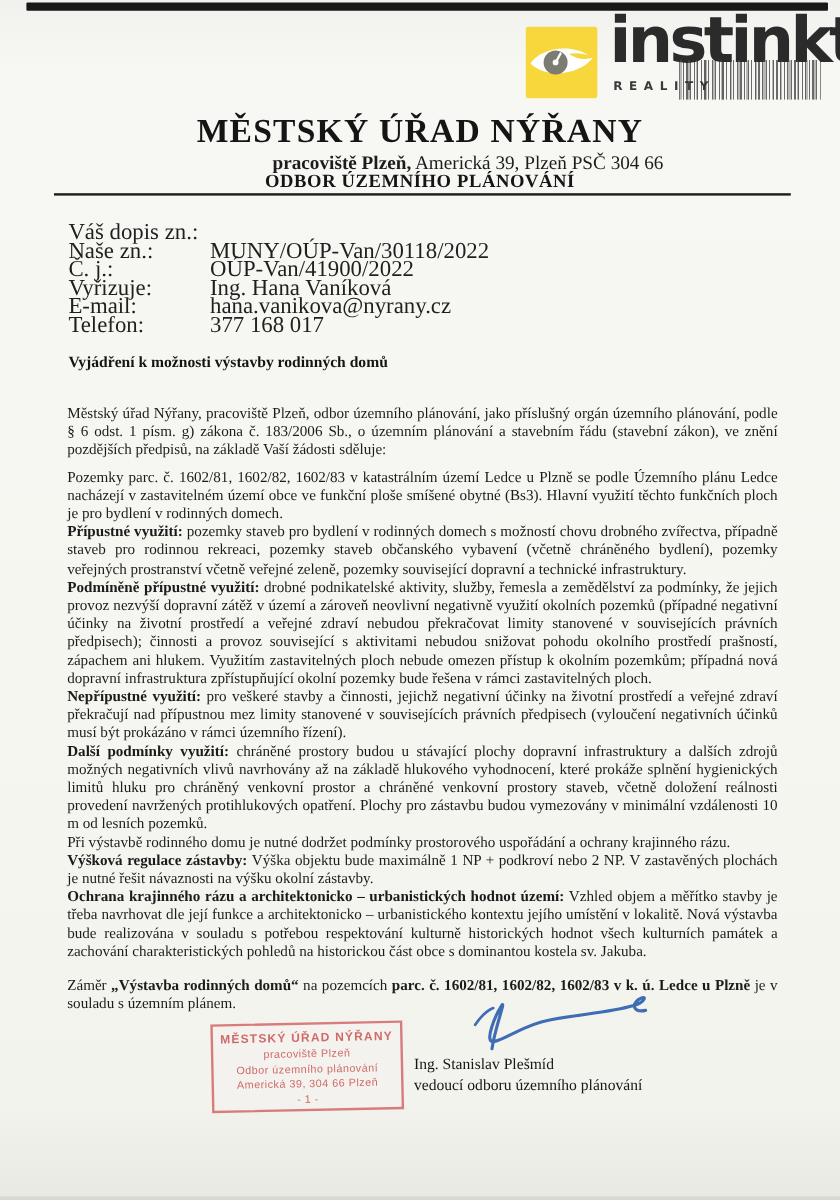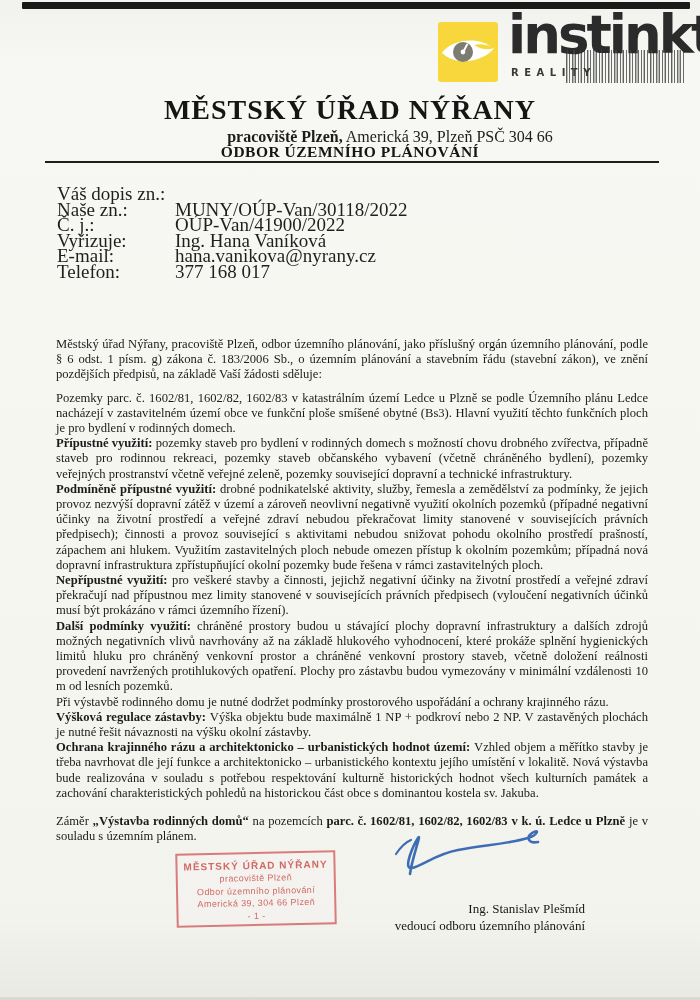--- a/index.html
+++ b/index.html
@@ -92,21 +92,21 @@
     font-family:"Liberation Sans", sans-serif;
     padding-top:5px;box-sizing:border-box;
     background:rgba(255,235,235,.12);
   }
   .stamp-l1{font-size:10px;font-weight:bold;letter-spacing:1px;line-height:13px;}
   .stamp-l{font-size:9px;line-height:12.5px;letter-spacing:.4px;}
 
   
   .sig-draw{position:absolute;left:388px;top:824px;}
   .sig-block{
-    position:absolute;left:345px;top:900px;width:240px;text-align:right;
+    position:absolute;left:345px;top:878px;width:240px;text-align:left;
     font-size:13px;line-height:17px;color:#161616;
   }
 </style>
 </head>
 <body>
 
 <div class="page">
 
   <div class="scan-bar-top"></div>
 
@@ -153,20 +153,21 @@
     <div class="ref-row">
       <span class="ref-label">E-mail:</span>
       <span class="ref-value">hana.vanikova@nyrany.cz</span>
     </div>
     <div class="ref-row">
       <span class="ref-label">Telefon:</span>
       <span class="ref-value">377 168 017</span>
     </div>
   </div>
 
+  <div class="subject">Vyjádření k možnosti výstavby rodinných domů</div>
 
   <div class="body-text">
     <p class="gap-after"><span>Městský úřad Nýřany, pracoviště Plzeň, odbor územního plánování, jako příslušný orgán územního plánování, podle § 6 odst. 1 písm. g) zákona č. 183/2006 Sb., o územním plánování a stavebním řádu (stavební zákon), ve znění pozdějších předpisů, na základě Vaší žádosti sděluje:</span></p>
     <p><span>Pozemky parc. č. 1602/81, 1602/82, 1602/83 v katastrálním území Ledce u Plzně se podle Územního plánu Ledce nacházejí v zastavitelném území obce ve funkční ploše smíšené obytné (Bs3). Hlavní využití těchto funkčních ploch je pro bydlení v rodinných domech.</span></p>
     <p><span class="lead">Přípustné využití: </span><span>pozemky staveb pro bydlení v rodinných domech s možností chovu drobného zvířectva, případně staveb pro rodinnou rekreaci, pozemky staveb občanského vybavení (včetně chráněného bydlení), pozemky veřejných prostranství včetně veřejné zeleně, pozemky související dopravní a technické infrastruktury.</span></p>
     <p><span class="lead">Podmíněně přípustné využití: </span><span>drobné podnikatelské aktivity, služby, řemesla a zemědělství za podmínky, že jejich provoz nezvýší dopravní zátěž v území a zároveň neovlivní negativně využití okolních pozemků (případné negativní účinky na životní prostředí a veřejné zdraví nebudou překračovat limity stanovené v souvisejících právních předpisech); činnosti a provoz související s aktivitami nebudou snižovat pohodu okolního prostředí prašností, zápachem ani hlukem. Využitím zastavitelných ploch nebude omezen přístup k okolním pozemkům; případná nová dopravní infrastruktura zpřístupňující okolní pozemky bude řešena v rámci zastavitelných ploch.</span></p>
     <p><span class="lead">Nepřípustné využití: </span><span>pro veškeré stavby a činnosti, jejichž negativní účinky na životní prostředí a veřejné zdraví překračují nad přípustnou mez limity stanovené v souvisejících právních předpisech (vyloučení negativních účinků musí být prokázáno v rámci územního řízení).</span></p>
     <p><span class="lead">Další podmínky využití: </span><span>chráněné prostory budou u stávající plochy dopravní infrastruktury a dalších zdrojů možných negativních vlivů navrhovány až na základě hlukového vyhodnocení, které prokáže splnění hygienických limitů hluku pro chráněný venkovní prostor a chráněné venkovní prostory staveb, včetně doložení reálnosti provedení navržených protihlukových opatření. Plochy pro zástavbu budou vymezovány v minimální vzdálenosti 10 m od lesních pozemků.</span></p>
     <p><span>Při výstavbě rodinného domu je nutné dodržet podmínky prostorového uspořádání a ochrany krajinného rázu.</span></p>
     <p><span class="lead">Výšková regulace zástavby: </span><span>Výška objektu bude maximálně 1 NP + podkroví nebo 2 NP. V zastavěných plochách je nutné řešit návaznosti na výšku okolní zástavby.</span></p>

